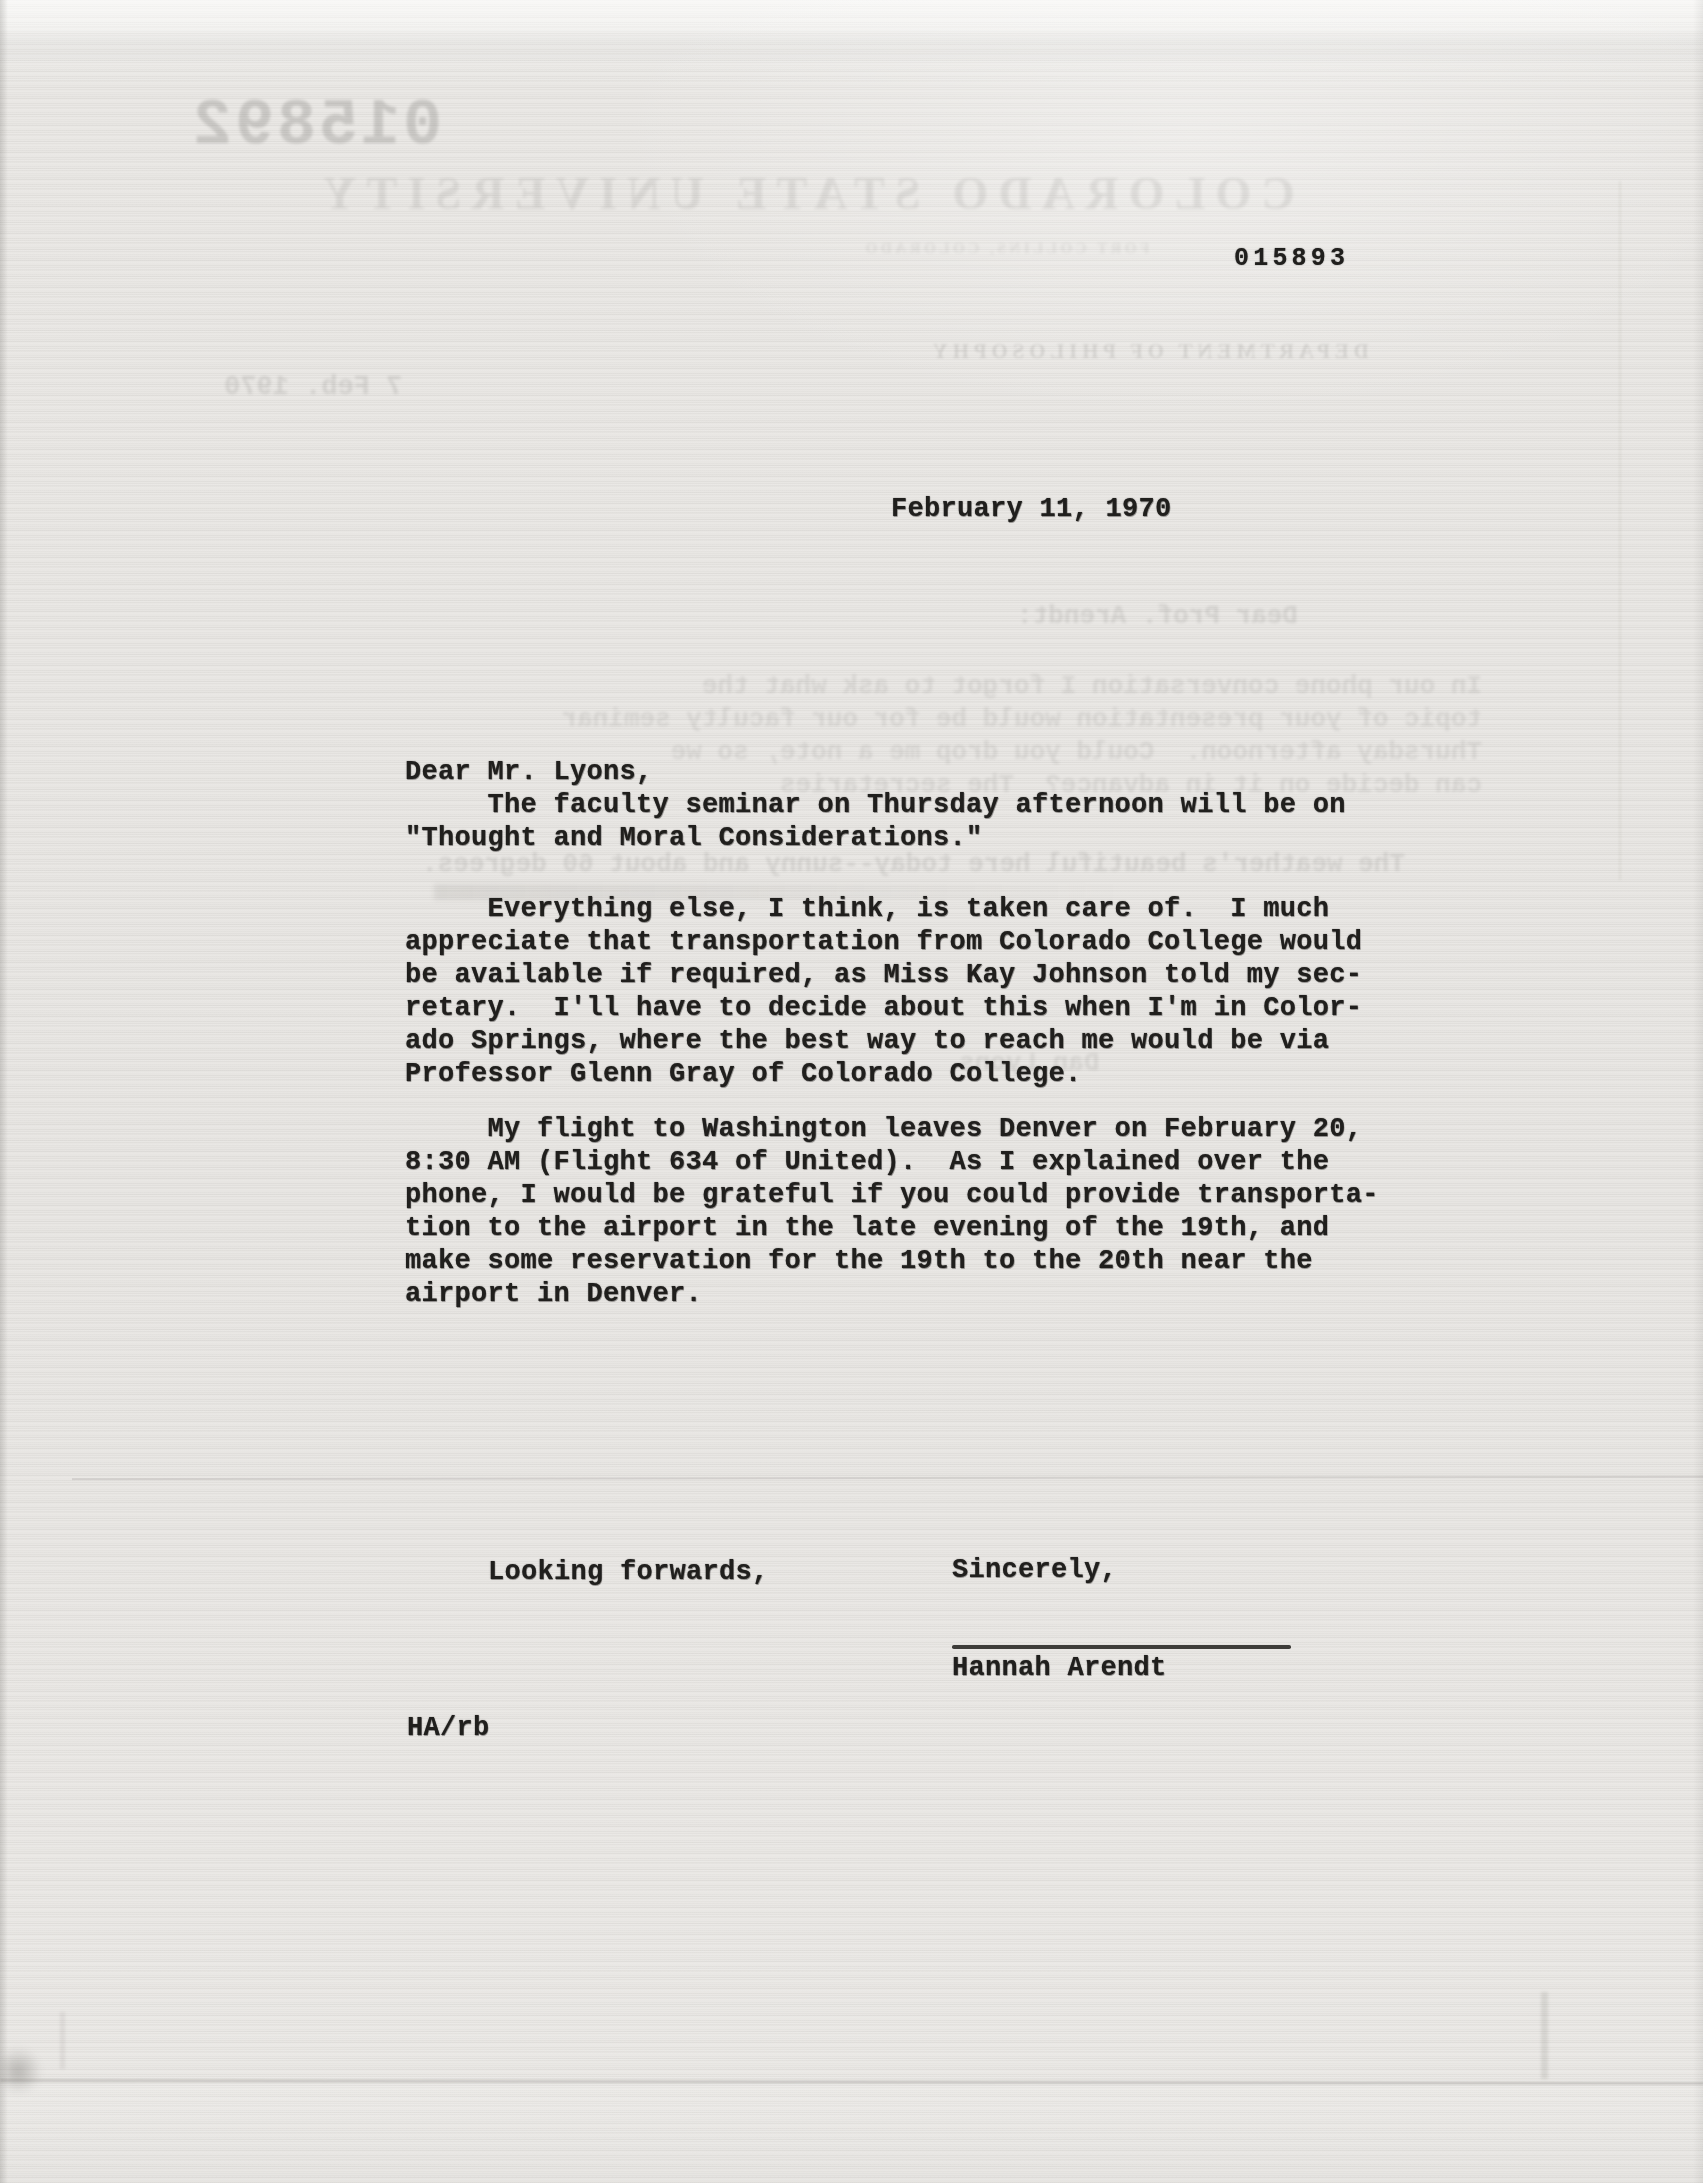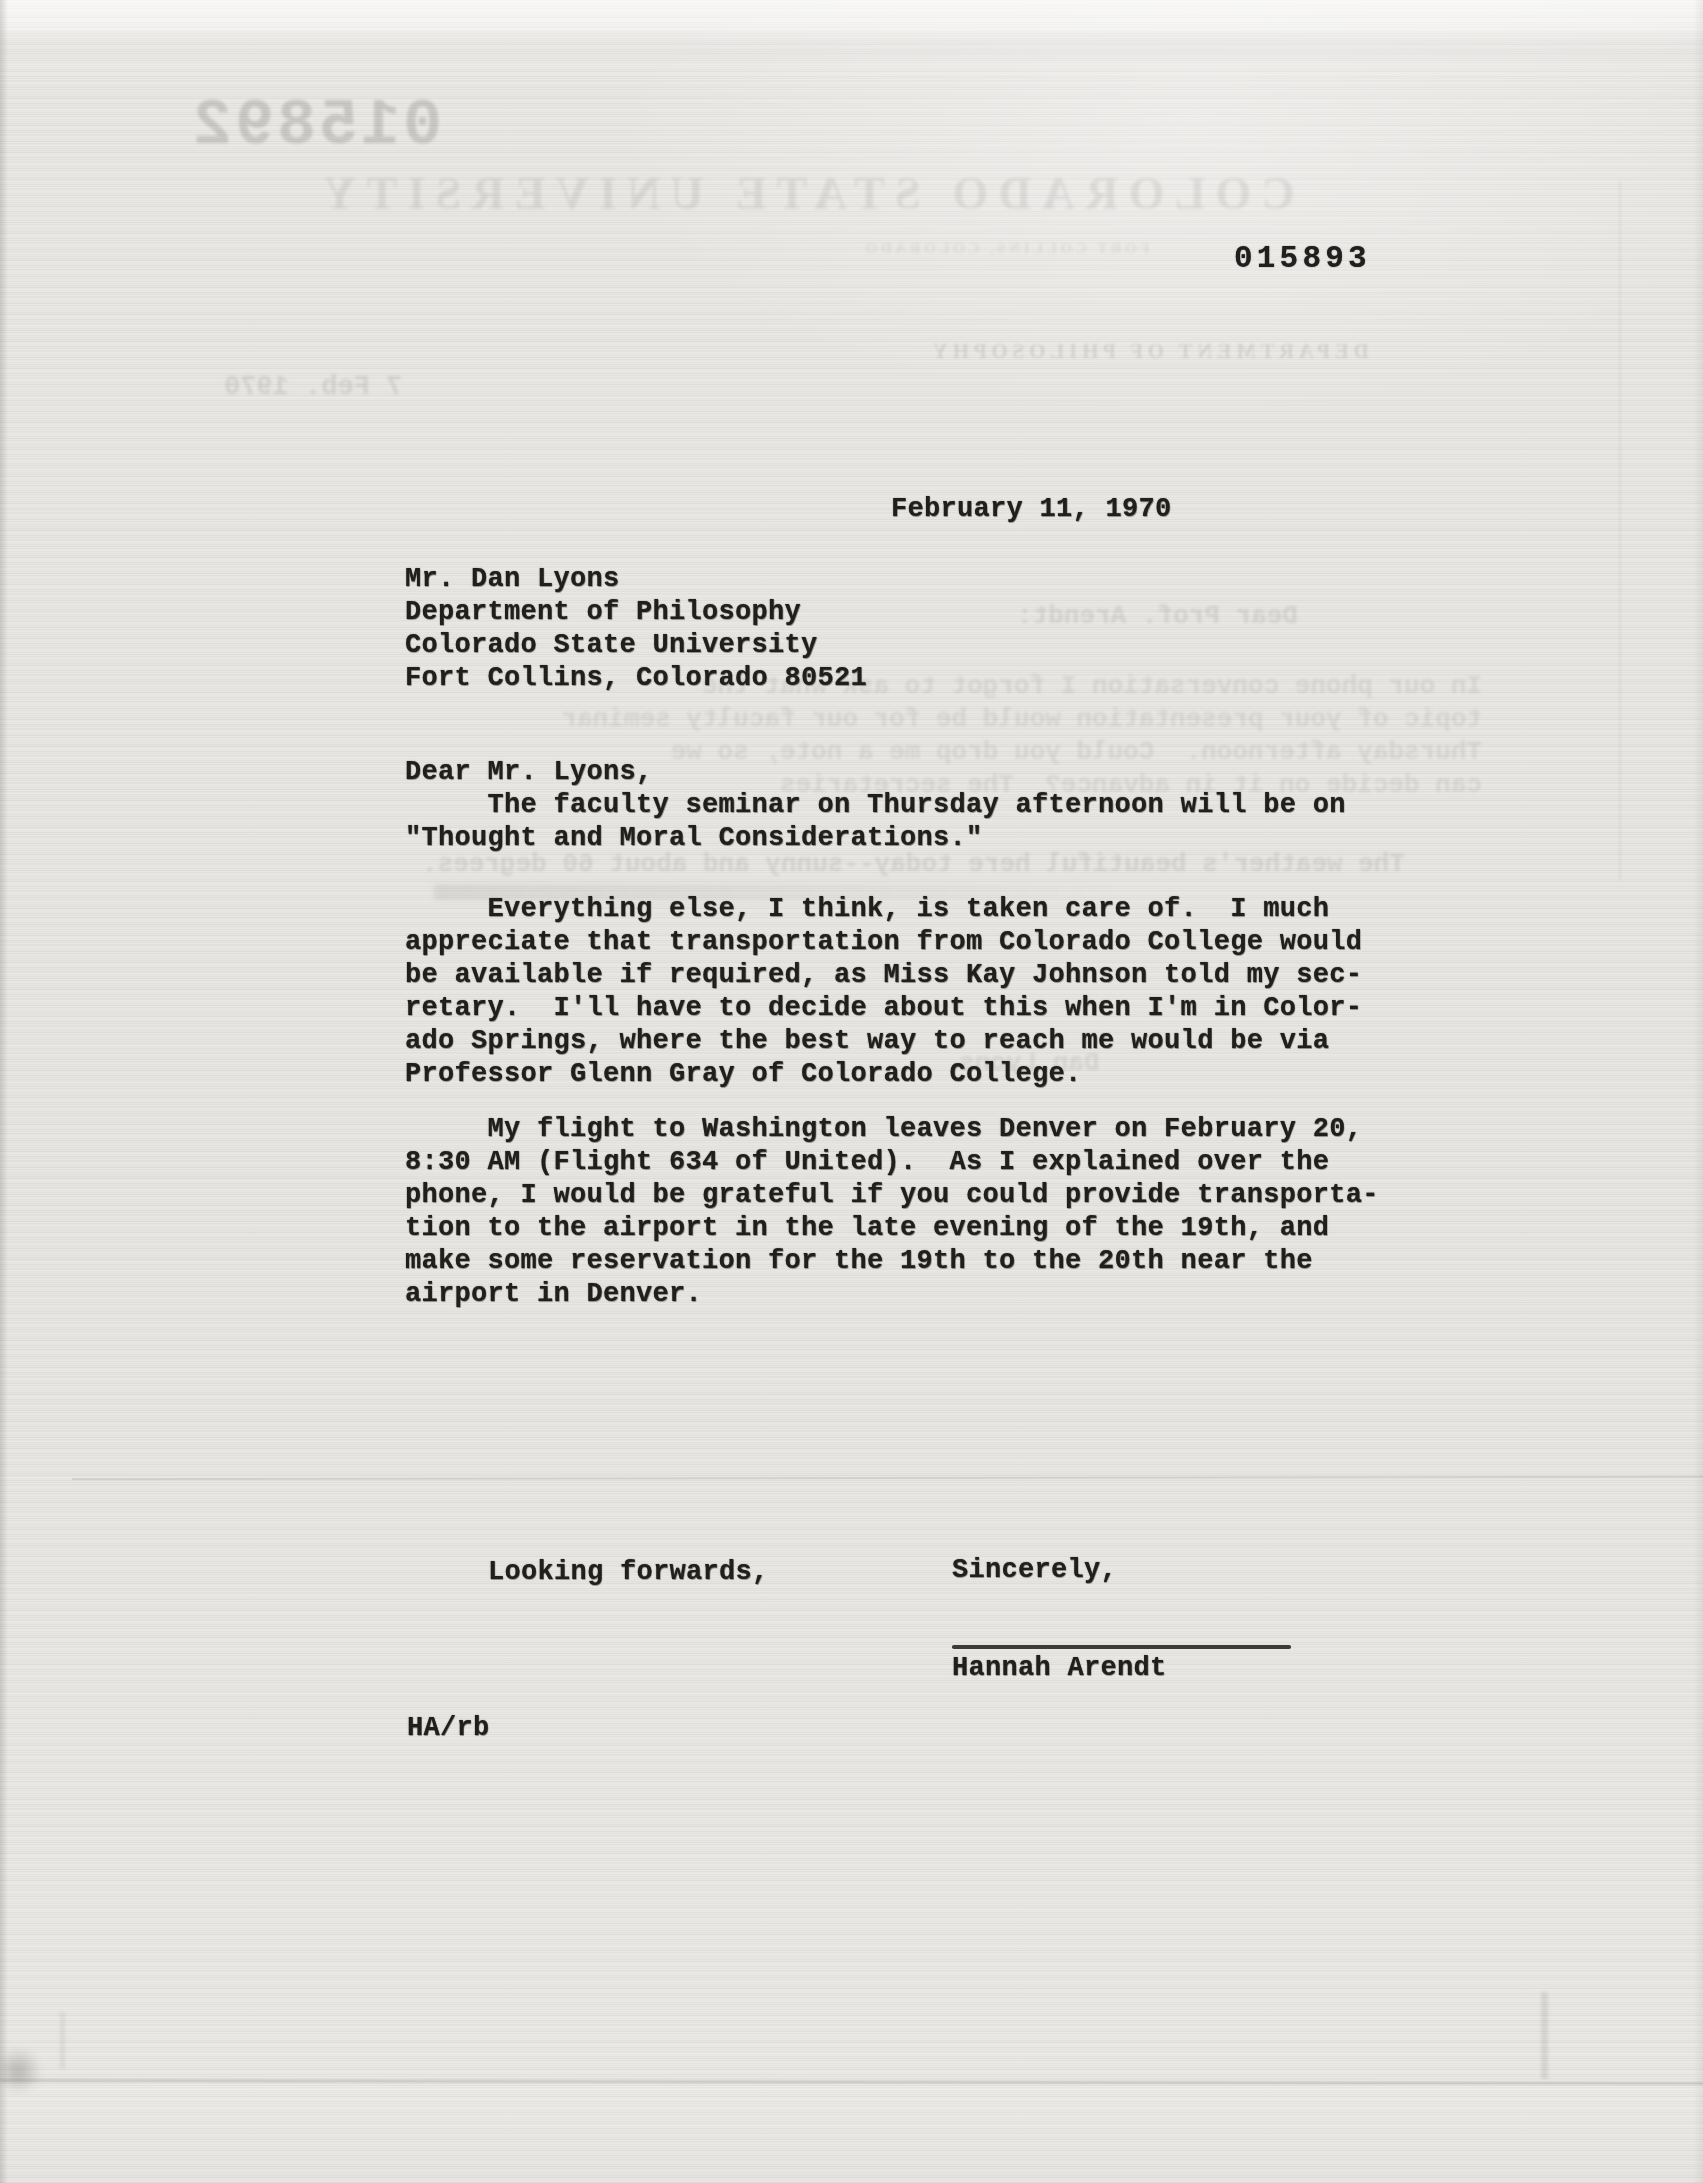--- a/index.html
+++ b/index.html
@@ -21,21 +21,21 @@
     color:#201f1d;
     font-weight:700;
     font-size:27px;
     line-height:33px;
     white-space:pre;
     text-shadow:0 0 1.2px rgba(28,27,25,.6),0.6px 0.6px 0.6px rgba(28,27,25,.35);
     filter:blur(0.3px);
     letter-spacing:0.3px;
   }
   .stamp{
-    font-size:31px;
+    font-size:25px;
     letter-spacing:4.2px;
     filter:blur(0.5px);
     text-shadow:0 0 1.2px rgba(20,20,20,.7);
   }
   .rule{
     position:absolute;
     background:#262522;
     filter:blur(0.7px);
     opacity:.88;
     border-radius:1.8px;
@@ -73,24 +73,20 @@
 Thursday afternoon.  Could you drop me a note, so we
 can decide on it in advance?  The secretaries</div>
   <div class="bleed" style="left:422px;top:849px;font-size:26px;opacity:.13;">The weather's beautiful here today--sunny and about 60 degrees.</div>
   <div class="bleed" style="left:959px;top:1048px;font-size:26px;opacity:.11;">Dan Lyons</div>
   <div class="artifact" style="left:434px;top:884px;width:693px;height:15.7px;background:linear-gradient(90deg,rgba(90,88,84,.10),rgba(90,88,84,.04) 60%,rgba(90,88,84,0));filter:blur(2.4px);"></div>
 
   <div class="ink stamp" style="left:1234px;top:242px;">015893</div>
 
   <div class="ink" style="left:891px;top:493px;">February 11, 1970</div>
 
-  <div class="ink" style="left:405px;top:563px;">Mr. Dan Lyons
-Department of Philosophy
-Colorado State University
-Fort Collins, Colorado 80521</div>
 
   <div class="ink" style="left:405px;top:756px;">Dear Mr. Lyons,</div>
 
   <div class="ink" style="left:405px;top:893px;">     Everything else, I think, is taken care of.  I much
 appreciate that transportation from Colorado College would
 be available if required, as Miss Kay Johnson told my sec-
 retary.  I'll have to decide about this when I'm in Color-
 ado Springs, where the best way to reach me would be via
 Professor Glenn Gray of Colorado College.</div>
 

